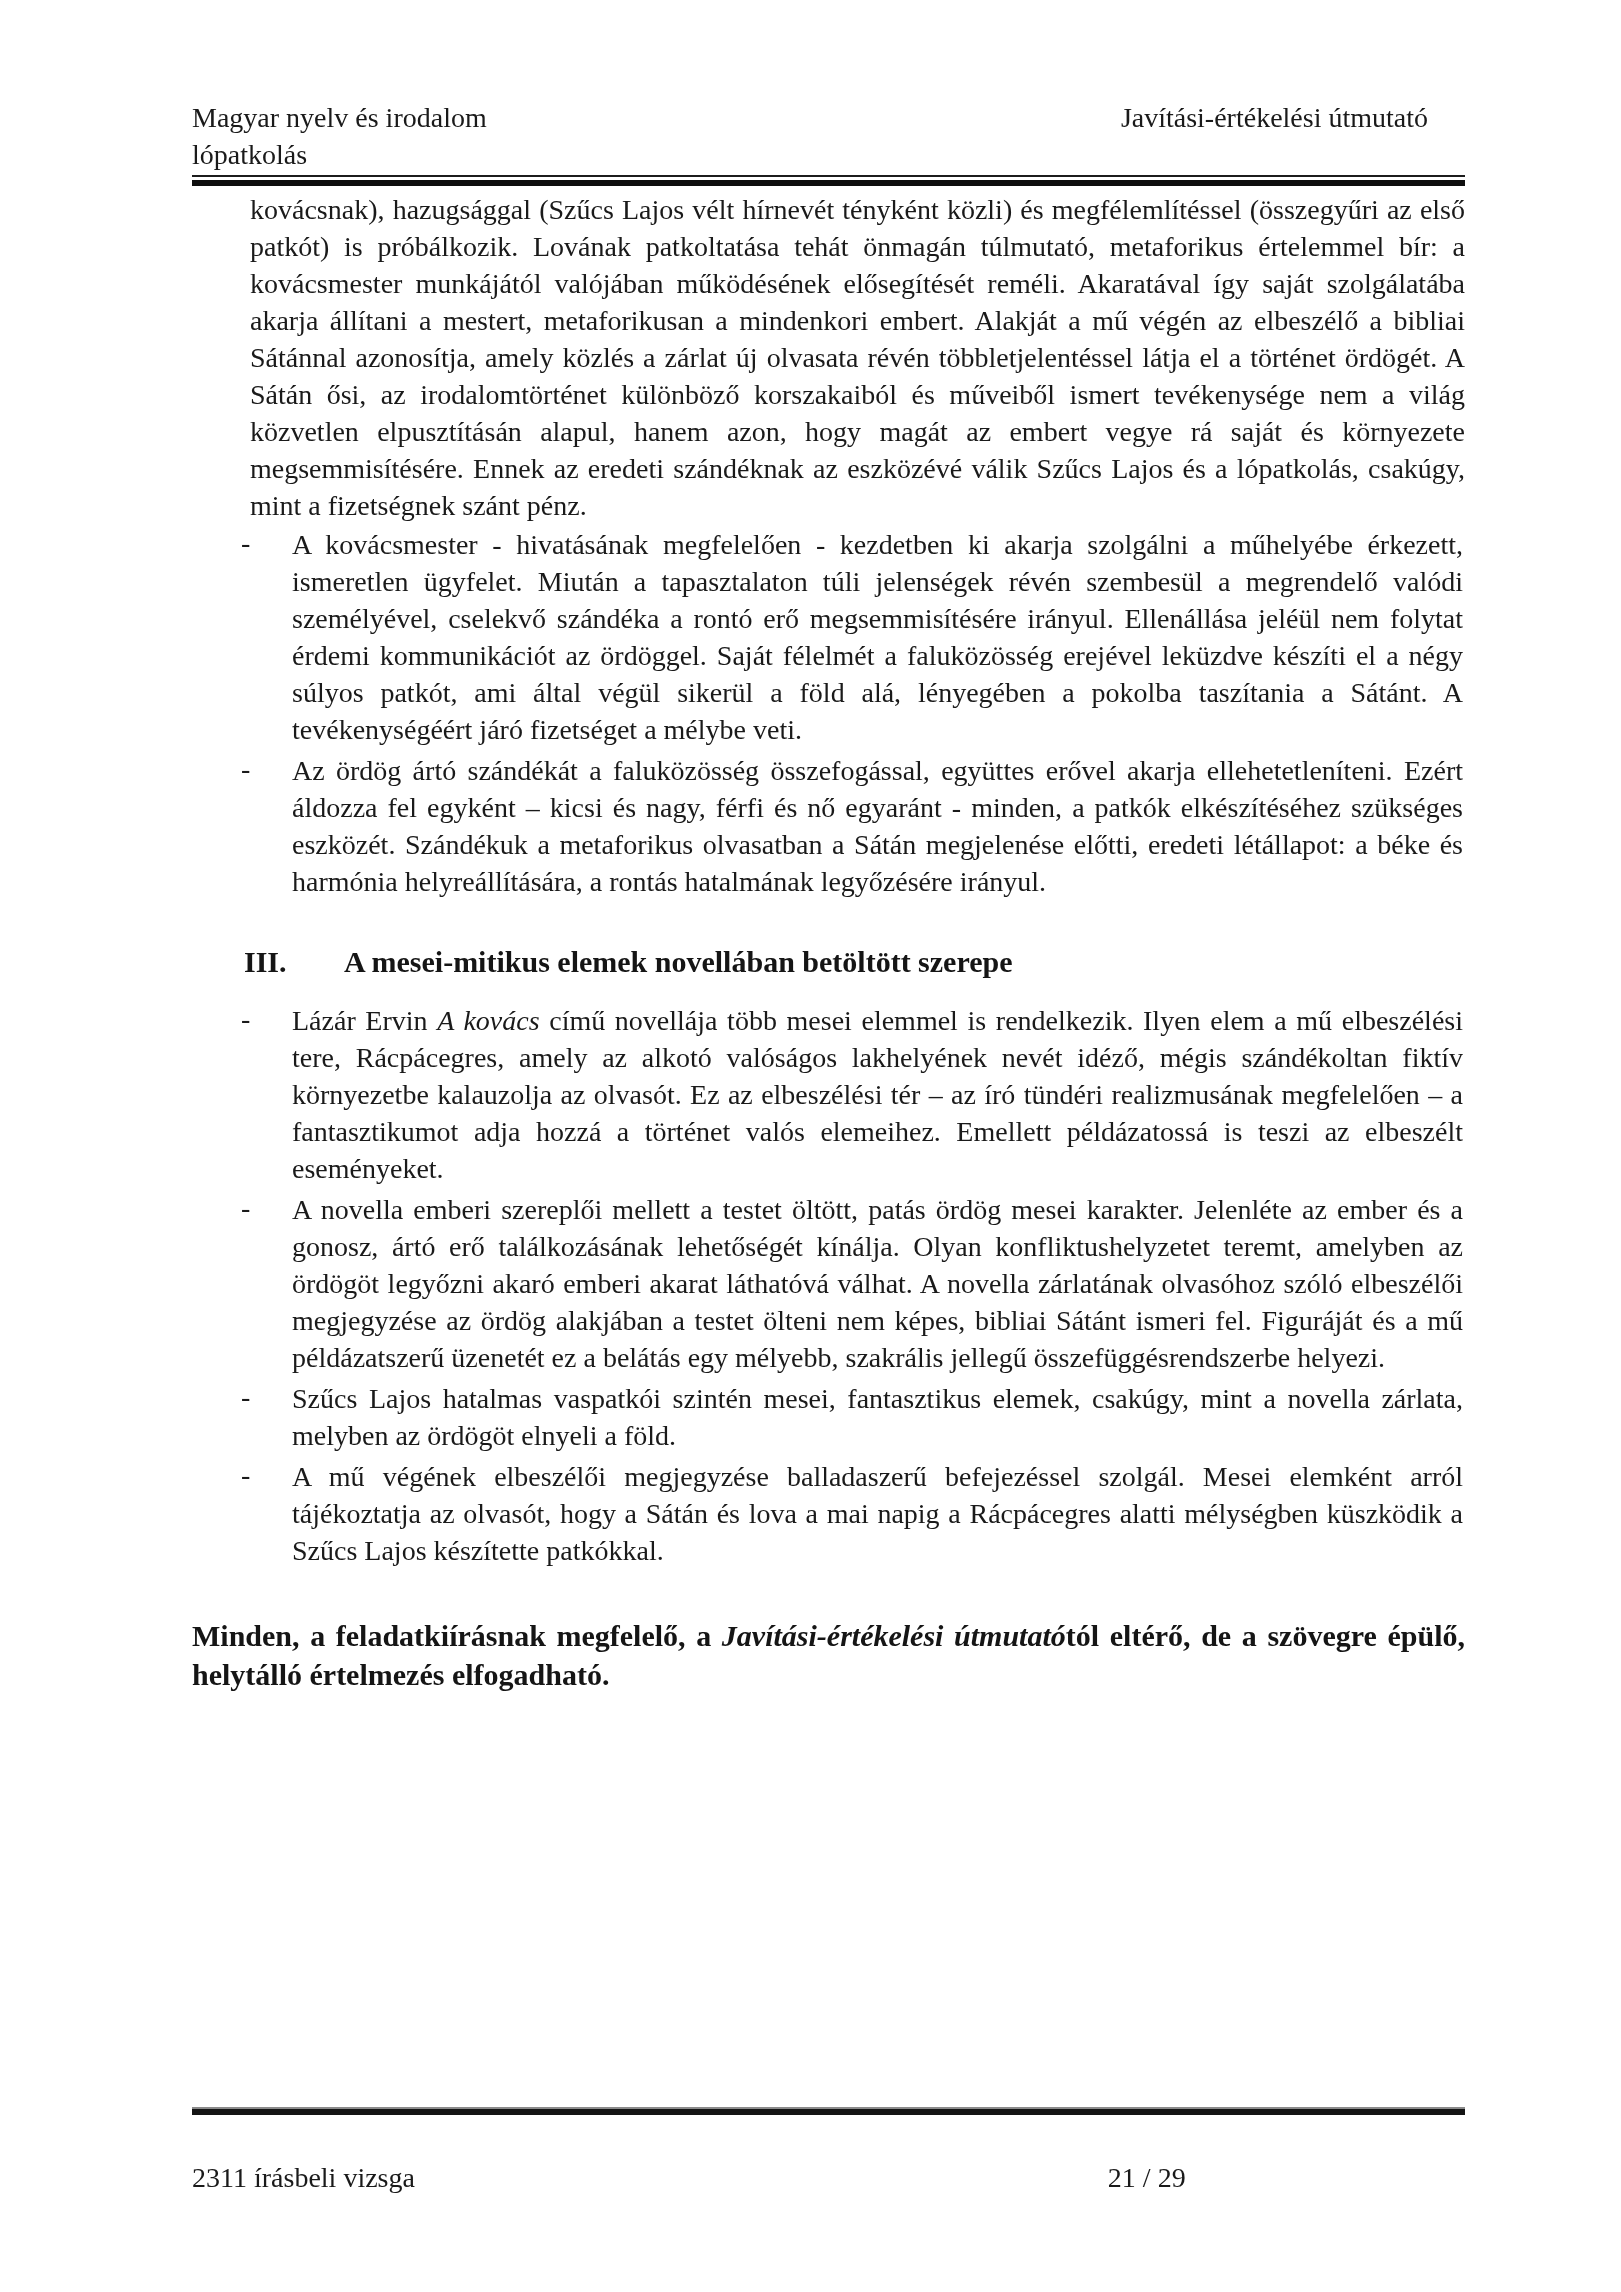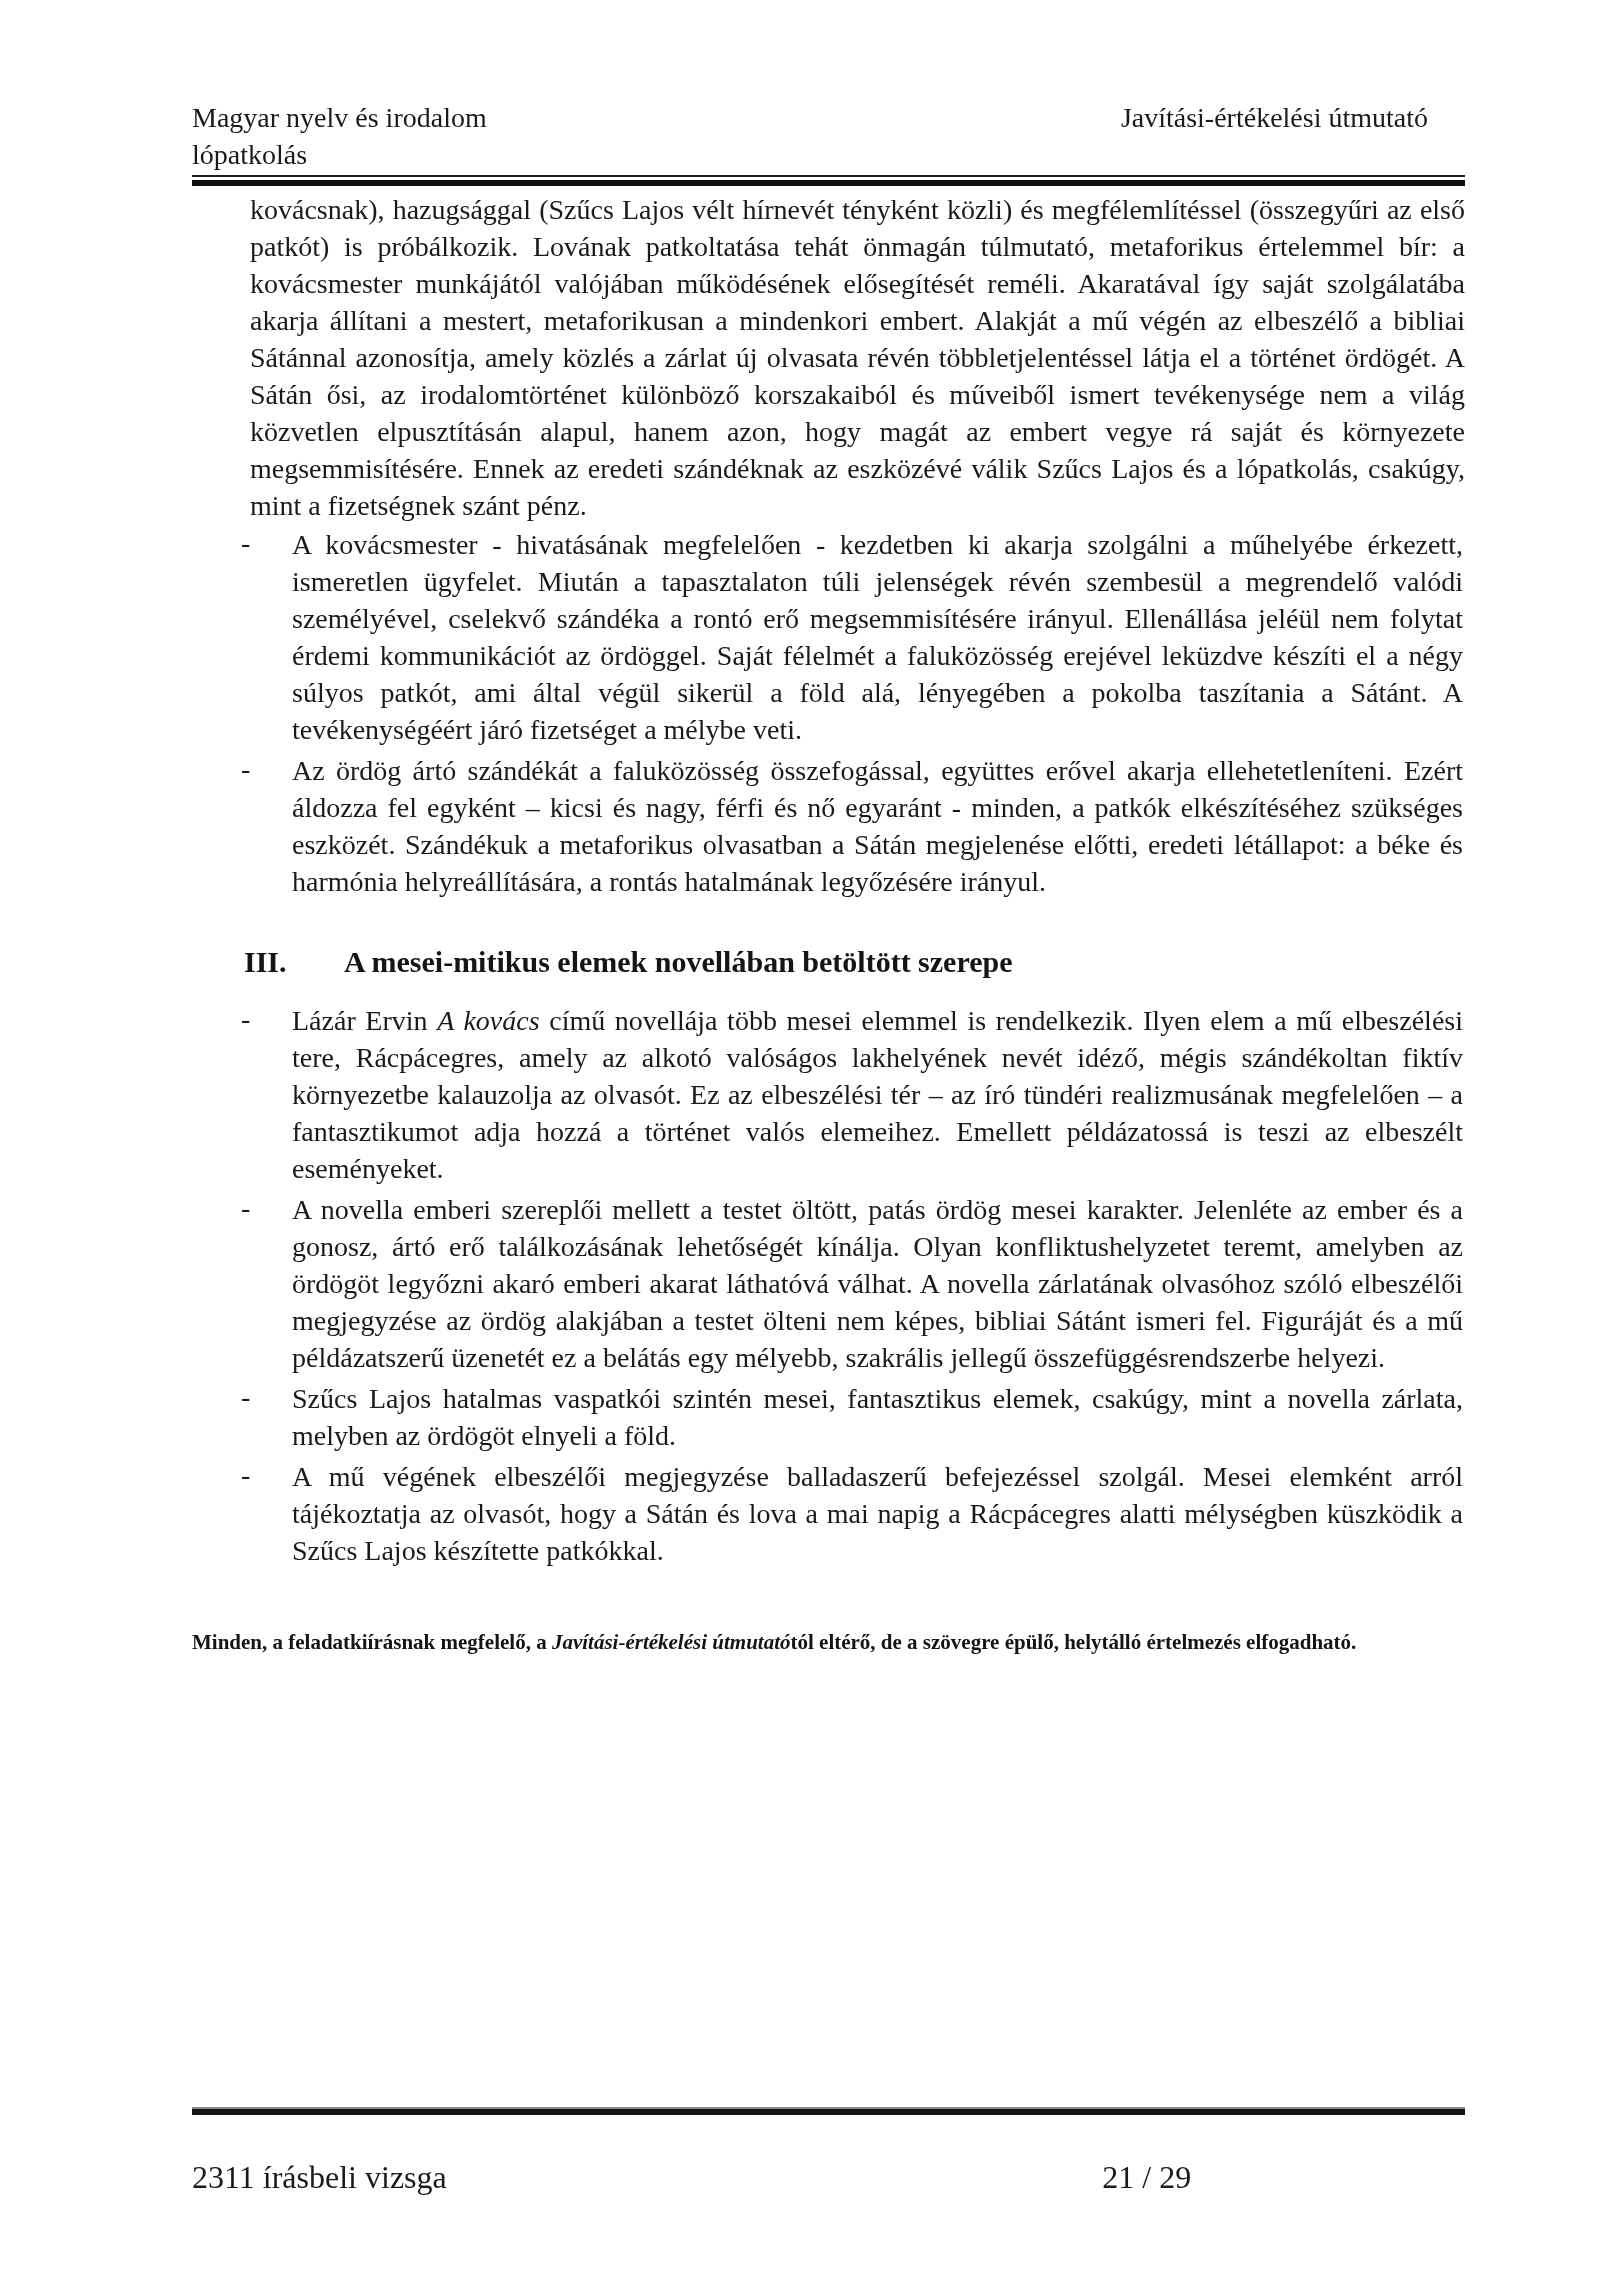--- a/index.html
+++ b/index.html
@@ -61,40 +61,40 @@
     font-size:30px;
     line-height:34px;
     font-weight:bold;
     color:#151515;
   }
   .sec-heading .hnum { display:inline-block; width:100px; }
   .closing {
     margin:45px 0 16px 0;
     font-weight:bold;
     text-align:justify;
-    font-size:21px;
-    line-height:53px;
+    font-size:30px;
+    line-height:39px;
     color:#151515;
   }
   .closing i { font-weight:bold; }
   
   .ftr {
     position:absolute;
     left:192px; top:2107px;
     width:1273px;
   }
   .rule-thick {
     height:0;
     border-top:2px solid #8a8a8a;
     border-bottom:6.9px solid #141414;
   }
   .ftr-row {
     display:flex;
     margin-top:45px;
-    font-size:32px;
+    font-size:28px;
     line-height:35px;
   }
   .ftr-row .fl { flex:1; text-align:left; }
   .ftr-row .fc { flex:1; text-align:center; }
   .ftr-row .fr { flex:1; text-align:right; padding-right:37px; box-sizing:border-box; }
 </style>
 </head>
 <body>
 
 <div class="page">

